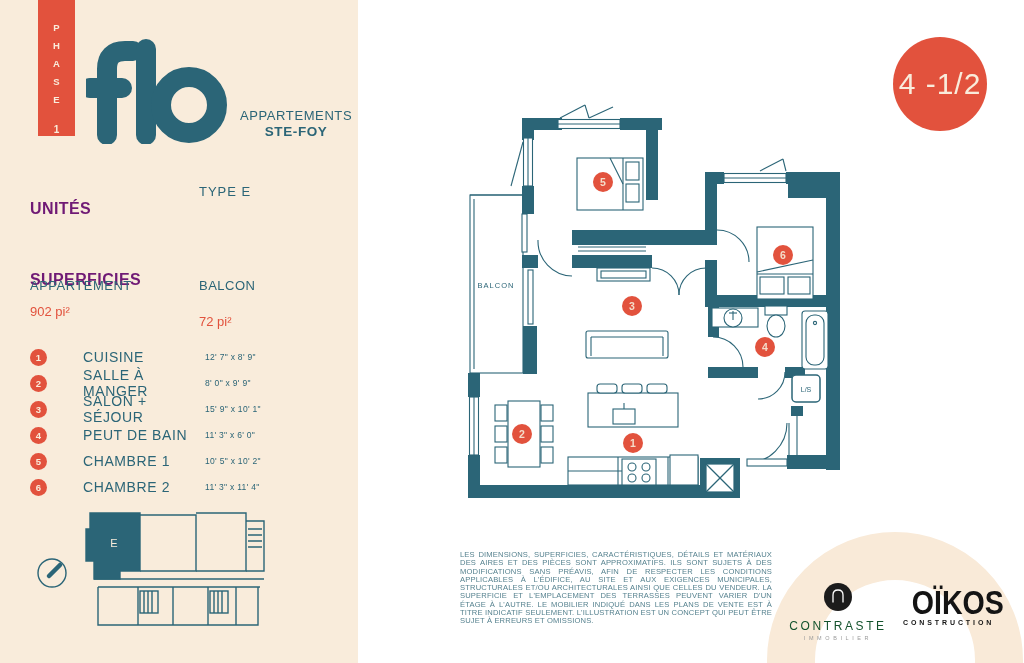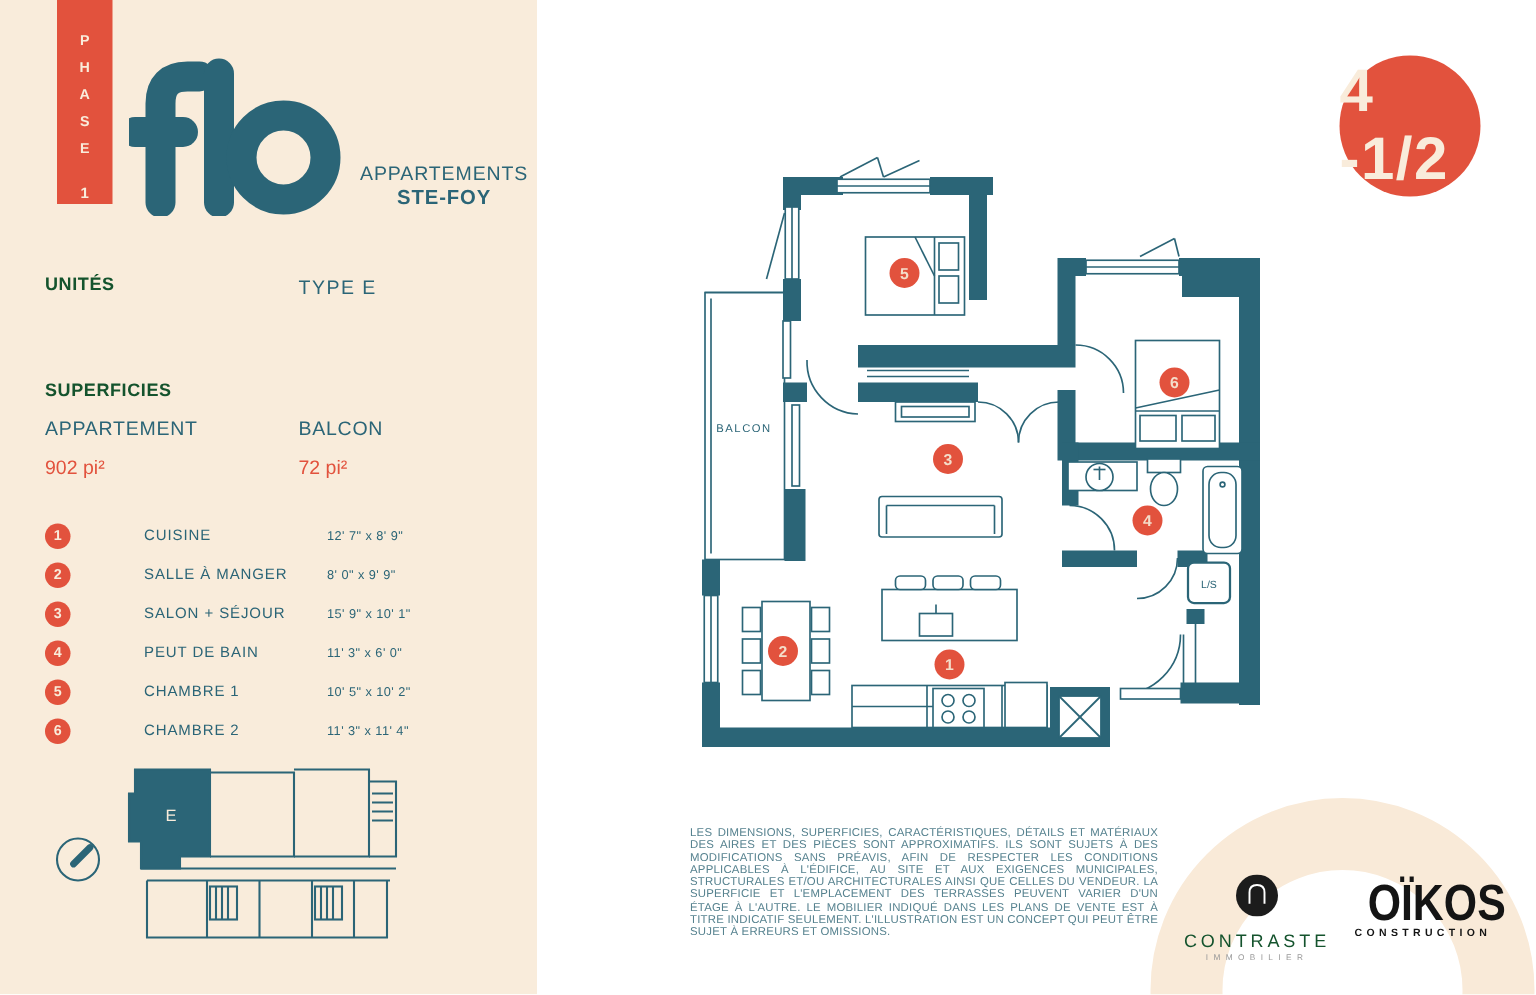--- a/index.html
+++ b/index.html
@@ -9,33 +9,33 @@
   .left-panel{position:absolute;left:0;top:0;width:358px;height:663px;background:#f9ecdb;}
   .phase-banner{position:absolute;left:38px;top:0;width:37px;height:136px;background:#e2523d;
                 display:flex;flex-direction:column;align-items:center;}
   .phase-word{margin-top:22px;writing-mode:vertical-lr;text-orientation:upright;
               color:#f9ecdb;font-size:9.5px;letter-spacing:7px;font-weight:600;}
   .phase-num{margin-top:12px;color:#f9ecdb;font-size:10px;font-weight:600;}
   .logo-svg{position:absolute;left:86px;top:38px;}
   .brand{position:absolute;left:240px;top:108px;color:#2b6577;text-align:center;}
   .brand .l1{font-size:13px;letter-spacing:0.6px;font-weight:500;}
   .brand .l2{font-size:13.5px;letter-spacing:0.6px;font-weight:800;margin-top:1px;}
-  .h-teal{position:absolute;color:#14532d;font-size:12px;font-weight:800;letter-spacing:0.4px;}
+  .h-teal{position:absolute;color:#701a75;font-size:16px;font-weight:800;letter-spacing:0.4px;margin-top:18px;}
   .sub-teal{position:absolute;color:#2b6577;font-size:13px;letter-spacing:1px;}
   .red-text{position:absolute;color:#e2523d;font-size:13px;line-height:15.5px;}
   .room-list{position:absolute;left:30px;top:344px;width:300px;}
   .room-row{display:flex;align-items:center;height:26px;}
   .room-badge{width:17px;height:17px;border-radius:50%;background:#e2523d;color:#f9ecdb;
               font-size:9.5px;font-weight:700;display:flex;align-items:center;justify-content:center;flex:0 0 17px;}
-  .room-name{margin-left:49px;width:120px;color:#2b6577;font-size:10px;letter-spacing:0.6px;}
+  .room-name{margin-left:36px;width:120px;color:#2b6577;font-size:14px;letter-spacing:0.6px;}
   .room-dims{margin-left:2px;color:#2b6577;font-size:8.5px;letter-spacing:0.3px;}
   
   .type-badge{position:absolute;left:893px;top:37px;width:94px;height:94px;border-radius:50%;
               background:#e2523d;display:flex;align-items:center;justify-content:center;z-index:2;}
-  .type-badge span{color:#f9ecdb;font-size:40px;font-weight:700;letter-spacing:1px;}
+  .type-badge span{color:#f9ecdb;font-size:30px;font-weight:400;letter-spacing:1px;}
   .plan-svg{position:absolute;left:450px;top:100px;z-index:1;}
   .disclaimer{position:absolute;left:460px;top:551px;width:312px;color:#56828f;
               font-size:7.6px;line-height:1.09;text-align:justify;letter-spacing:0.15px;z-index:1;}
   .arch{position:absolute;left:767px;top:532px;width:160px;height:160px;border:48px solid #f9ead8;
         border-radius:50%;z-index:0;}
   .contraste{position:absolute;left:786px;top:583px;width:104px;text-align:center;z-index:2;}
   .contraste .word{font-size:12px;letter-spacing:2.6px;color:#14532d;margin-top:4px;}
   .contraste .sub{font-size:5.5px;letter-spacing:3.6px;color:#9a9a9a;margin-top:2px;}
   .oikos{position:absolute;left:903px;top:586px;width:114px;z-index:2;}
   .oikos .word{display:inline-block;font-size:34px;font-weight:800;color:#141414;
@@ -72,21 +72,21 @@
     <div class="h-teal" style="left:30px;top:182px;">UNITÉS</div>
     <div class="sub-teal" style="left:199px;top:184px;text-align:right;">TYPE E</div>
 
     <div class="red-text" style="left:30px;top:206px;">
     </div>
 
     <div class="h-teal" style="left:30px;top:253px;">SUPERFICIES</div>
     <div class="sub-teal" style="left:30px;top:278px;letter-spacing:0.5px;">APPARTEMENT</div>
     <div class="sub-teal" style="left:199px;top:278px;letter-spacing:0.5px;">BALCON</div>
     <div class="red-text" style="left:30px;top:304px;">902 pi²</div>
-    <div class="red-text" style="left:199px;top:304px;">72 pi²</div>
+    <div class="red-text" style="left:199px;top:314px;">72 pi²</div>
 
     <div class="room-list">
       <div class="room-row">
         <span class="room-badge">1</span>
         <span class="room-name">CUISINE</span>
         <span class="room-dims">12' 7" x 8' 9"</span>
       </div>
       <div class="room-row">
         <span class="room-badge">2</span>
         <span class="room-name">SALLE À MANGER</span>

